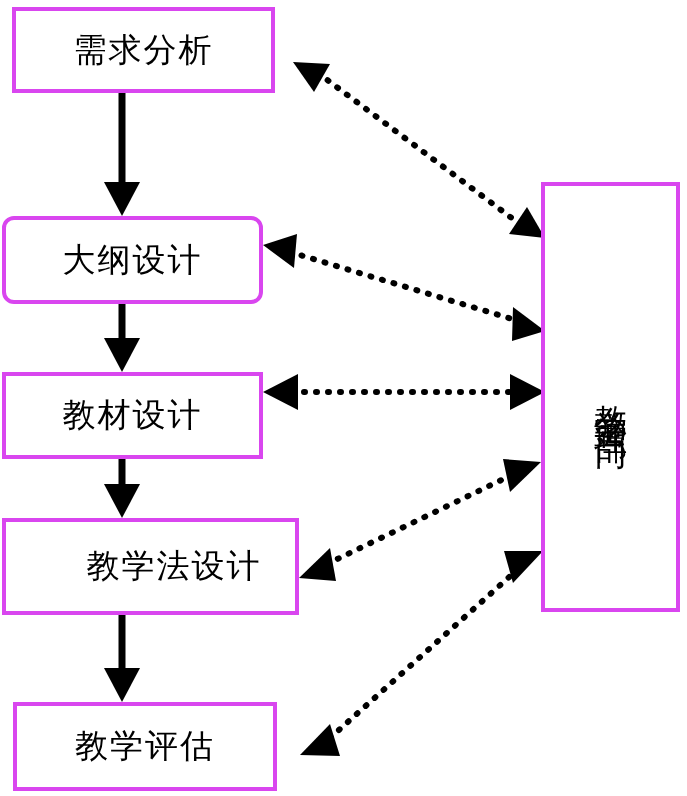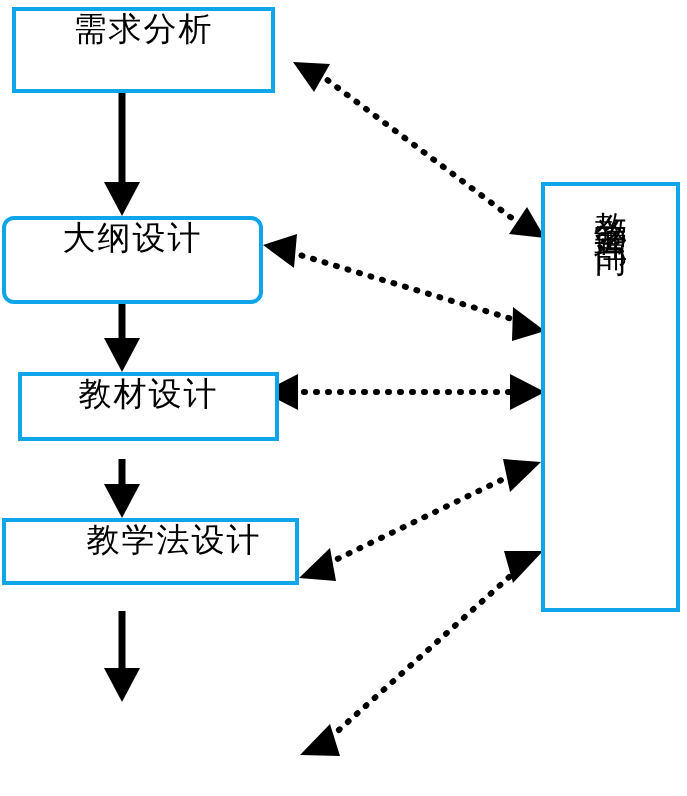--- a/index.html
+++ b/index.html
@@ -22,23 +22,23 @@
     position: absolute;
     left: 0;
     top: 0;
     width: 687px;
     height: 796px;
   }
   .node-box {
     position: absolute;
     box-sizing: border-box;
     background: #ffffff;
-    border: 4px solid #0ea5e9;
+    border: 4px solid #d946ef;
     display: flex;
-    align-items: flex-start;
+    align-items: center;
     justify-content: center;
     z-index: 3;
   }
   .node-label {
     color: #000000;
     font-family: "DejaVu Sans", "Liberation Sans", sans-serif;
     font-size: 33px;
     line-height: 1.1;
     letter-spacing: 2px;
     white-space: nowrap;
@@ -46,22 +46,22 @@
   }
   .node-label.vertical {
     writing-mode: vertical-rl;
     text-orientation: upright;
     letter-spacing: 6px;
     white-space: nowrap;
   }
   
   #box-requirements { left: 12px;  top: 7px;   width: 263px; height: 86px; }
   #box-outline      { left: 2px;   top: 216px; width: 261px; height: 88px; border-radius: 12px; }
-  #box-material     { left: 18px;   top: 372px; width: 261px; height: 69px; }
-  #box-method       { left: 2px;   top: 518px; width: 297px; height: 67px; padding-left: 47px; }
+  #box-material     { left: 2px;   top: 372px; width: 261px; height: 87px; }
+  #box-method       { left: 2px;   top: 518px; width: 297px; height: 97px; padding-left: 47px; }
   #box-evaluation   { left: 13px;  top: 702px; width: 264px; height: 89px; }
   #box-department   { left: 541px; top: 182px; width: 139px; height: 430px; }
 </style>
 </head>
 <body>
 
 <div id="diagram-root">
 
   <svg id="diagram-svg" viewBox="0 0 687 796" xmlns="http://www.w3.org/2000/svg">
 
@@ -133,18 +133,21 @@
   </div>
 
   <div class="node-box" id="box-material">
     <span class="node-label">教材设计</span>
   </div>
 
   <div class="node-box" id="box-method">
     <span class="node-label">教学法设计</span>
   </div>
 
+  <div class="node-box" id="box-evaluation">
+    <span class="node-label">教学评估</span>
+  </div>
 
   <div class="node-box" id="box-department">
     <span class="node-label vertical">教学管理部门</span>
   </div>
 
 </div>
 
 </body></html>

